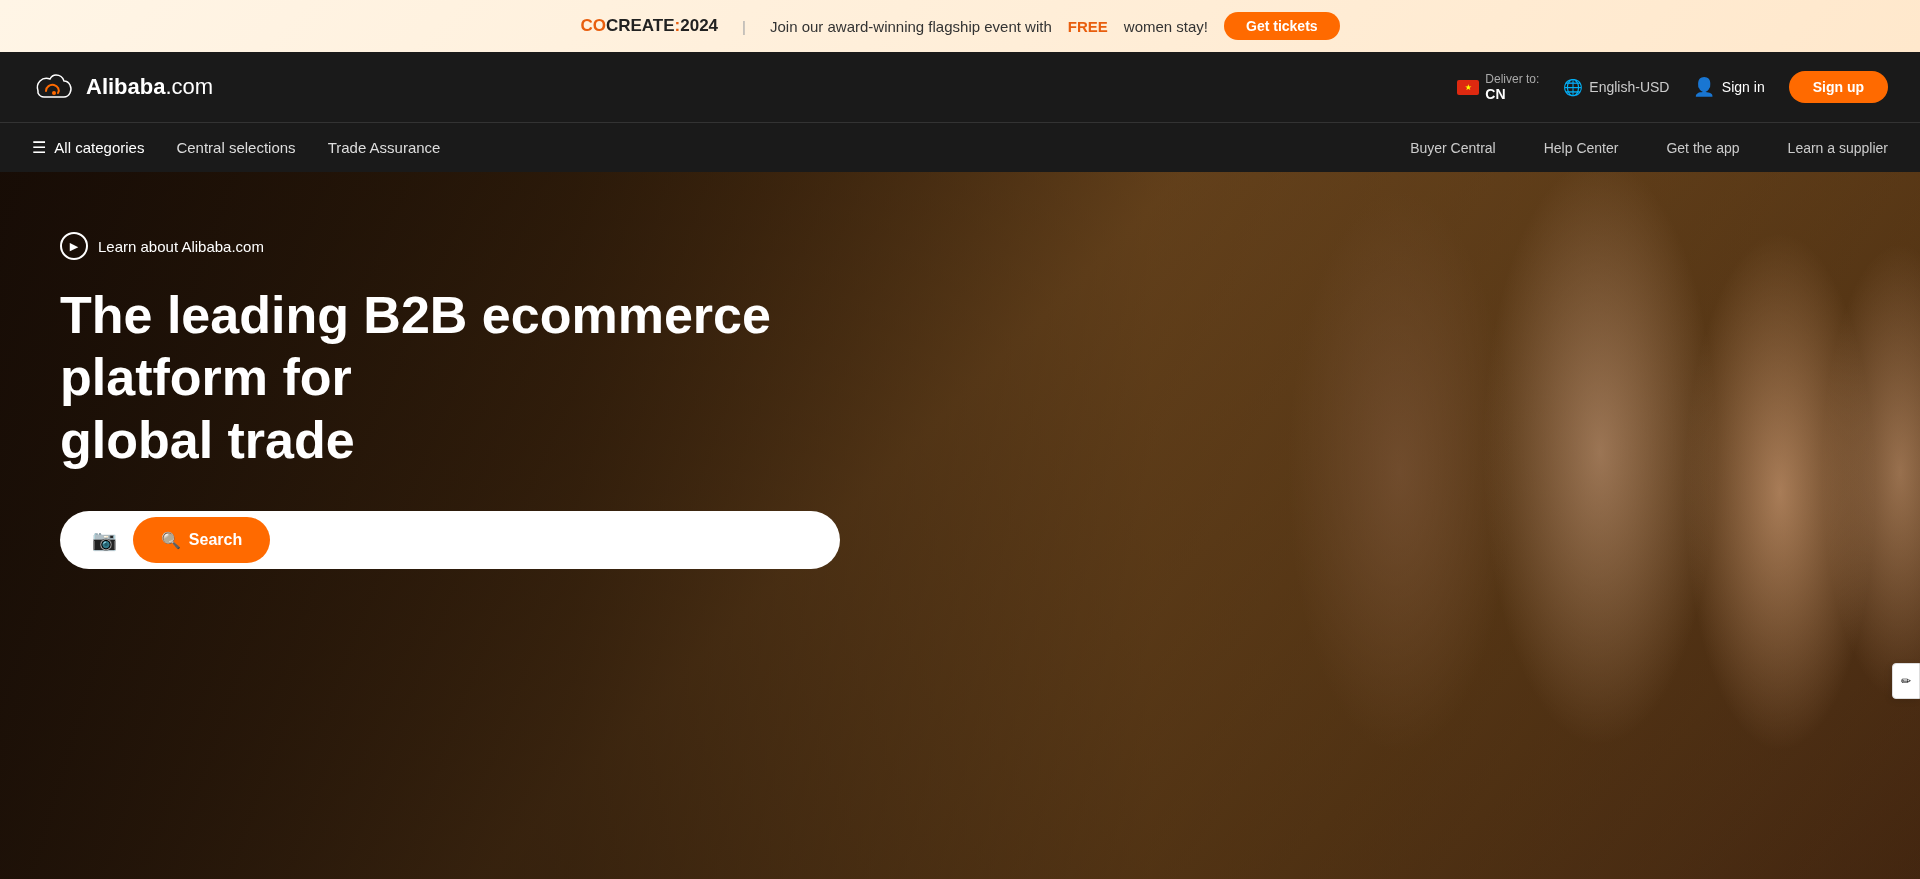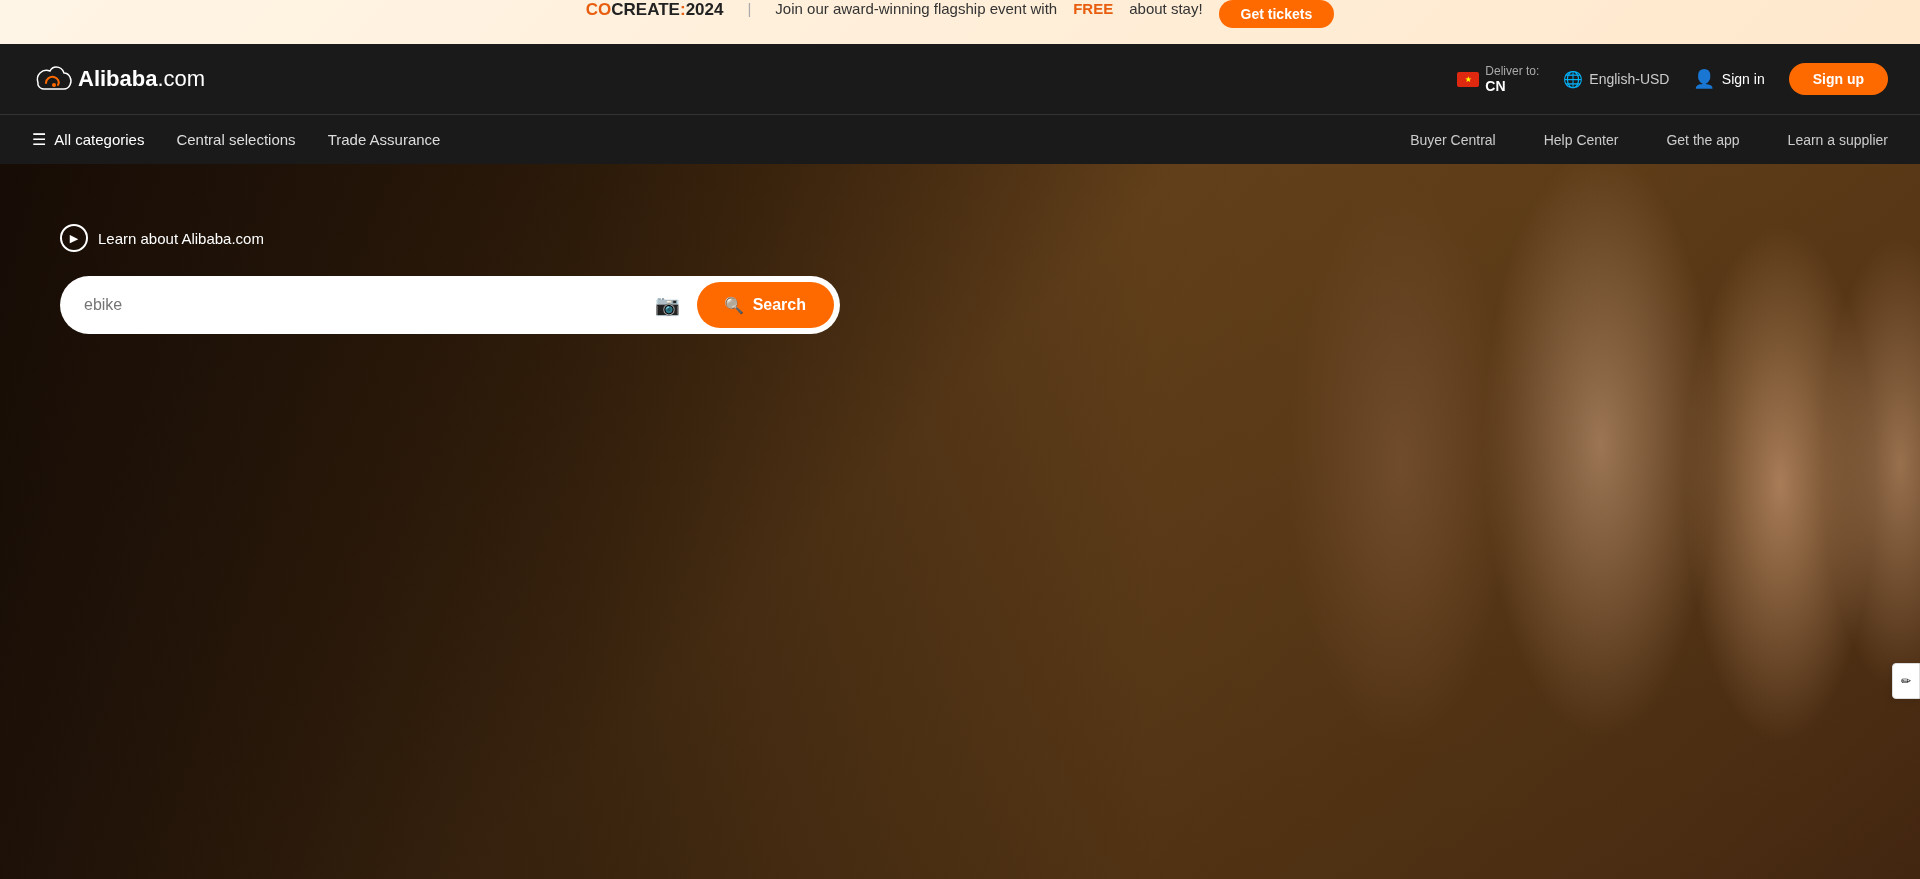--- a/index.html
+++ b/index.html
@@ -1,23 +1,23 @@
 <!DOCTYPE html>
 <html><head>
   <meta charset="utf-8">
   <style>
     * { margin: 0; padding: 0; box-sizing: border-box; }
     body { font-family: Arial, sans-serif; background: #f5f5f5; overflow-x: hidden; width: 1920px; }
 
     
     .banner {
       background: linear-gradient(135deg, #fff5e6 0%, #ffe8cc 100%);
-      height: 44px;
-      display: flex;
-      align-items: flex-start;
+      height: 52px;
+      display: flex;
+      align-items: center;
       justify-content: center;
       gap: 16px;
       font-size: 15px;
       color: #333;
     }
     .banner-brand { font-weight: 900; font-size: 17px; }
     .banner-co { color: #e85e0e; }
     .banner-create { color: #222; }
     .banner-colon { color: #e85e0e; }
     .banner-year { color: #222; }
@@ -39,21 +39,21 @@
       background: #1a1a1a;
       height: 70px;
       display: flex;
       align-items: center;
       padding: 0 32px;
       justify-content: space-between;
     }
     .logo-area {
       display: flex;
       align-items: center;
-      gap: 4px;
+      gap: 12px;
     }
     .logo-icon {
       width: 42px;
       height: 32px;
     }
     .logo-text {
       color: #fff;
       font-size: 22px;
       font-weight: 400;
     }
@@ -316,21 +316,21 @@
 </head>
 <body>
 
 <div class="banner">
   <span class="banner-brand">
     <span class="banner-co">CO</span><span class="banner-create">CREATE</span><span class="banner-colon">:</span><span class="banner-year">2024</span>
   </span>
   <span class="banner-divider">|</span>
   <span>Join our award-winning flagship event with</span>
   <span class="banner-free">FREE</span>
-  <span>about stay!</span>
+  <span>women stay!</span>
   <button class="banner-btn">Get tickets</button>
 </div>
 
 <div class="header">
   <div class="logo-area">
 
     <svg class="logo-icon" viewBox="0 0 42 32">
       <path d="M6 20 Q4 14 8 10 Q12 6 18 8 Q20 4 24 4 Q30 4 32 10 Q36 10 38 14 Q40 18 38 22 Q36 26 32 26 L12 26 Q8 26 6 22 Z" fill="none" stroke="#fff" stroke-width="1.5"></path>
       <path d="M14 20 C14 16 18 13 22 14 C26 15 28 19 26 22" fill="none" stroke="#ff6a00" stroke-width="2" stroke-linecap="round"></path>
       <circle cx="22" cy="22" r="2" fill="#ff6a00"></circle>
@@ -379,22 +379,25 @@
 
 <div class="hero">
   <div class="hero-image-area"></div>
   <div class="hero-people"></div>
   <div class="hero-bg"></div>
   <div class="hero-content">
     <div class="learn-about">
       <div class="play-icon">▶</div>
       <span>Learn about Alibaba.com</span>
     </div>
+    <h1 class="hero-title">
+      <span>The leading B2B ecommerce platform for</span><br>
+      <span>global trade</span>
+    </h1>
     <div class="search-bar">
-      <input class="search-input" type="text" placeholder="ebike" style="">
       <span class="camera-icon">📷</span>
       <button class="search-btn">
         <span class="search-icon-btn">🔍</span>
         <span>Search</span>
       </button>
     </div>
   </div>
 </div>
 
 <div class="feedback-btn">

